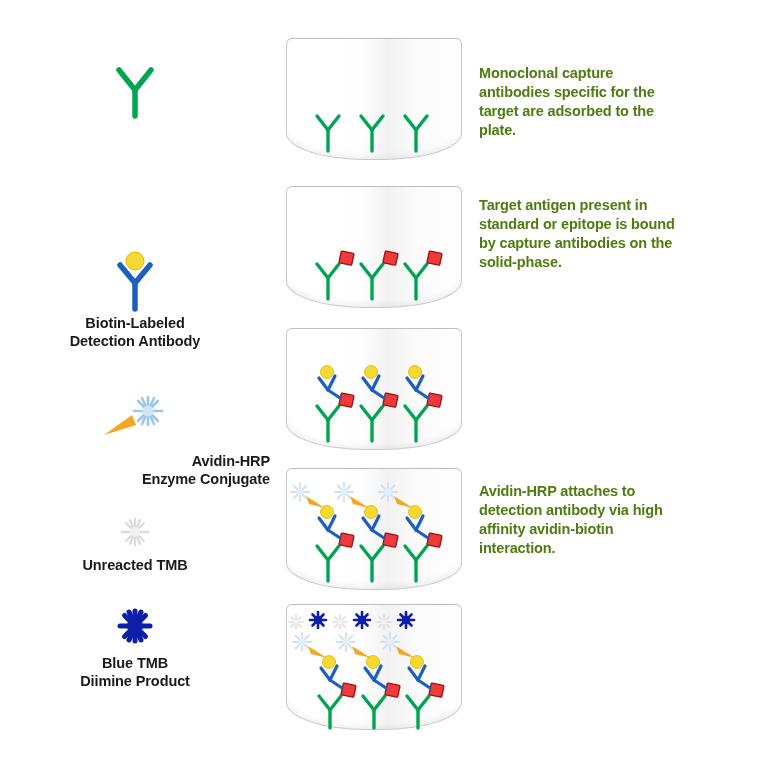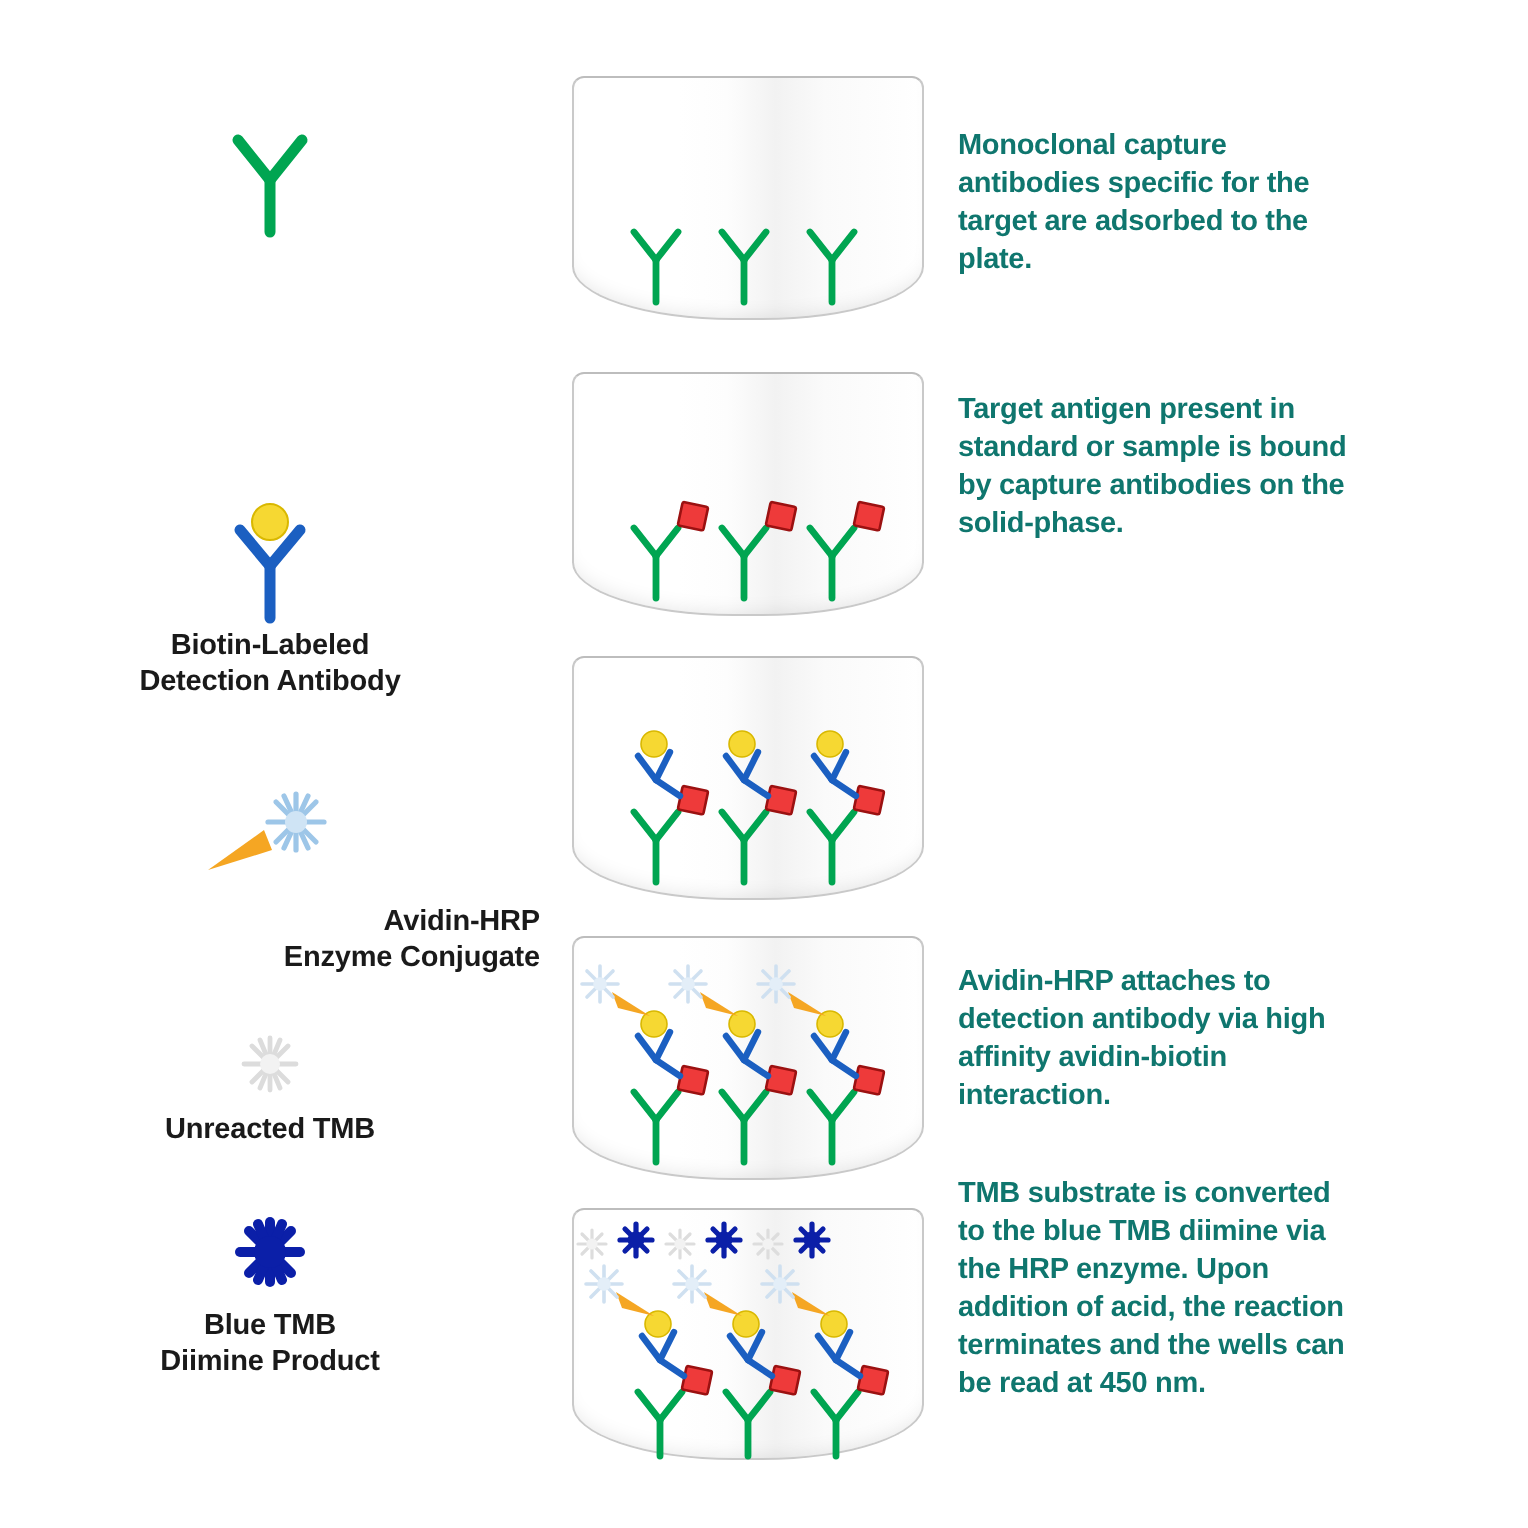--- a/index.html
+++ b/index.html
@@ -74,21 +74,21 @@
     inset: 0;
     overflow: visible;
   }
   
   .caption {
     position: absolute;
     left: 479px;
     width: 200px;
     font-size: 14.5px;
     font-weight: bold;
-    color: #0f766e;
+    color: #4d7c0f;
     line-height: 1.31;
     letter-spacing: -0.15px;
   }
   svg { display: block; overflow: visible; }
 </style>
 </head>
 <body>
 
 <div id="stage">
 
@@ -492,17 +492,16 @@
               <line x1="-5.5" y1="5.5" x2="5.5" y2="-5.5"></line>
             </g>
             <circle cx="-12" cy="2" r="4.2" fill="#0b1fa8"></circle>
           </g>
         </g>
       </svg>
     </div>
   </div>
 
   <div class="caption" style="top:64px;">Monoclonal capture antibodies specific for the target are adsorbed to the plate.</div>
-  <div class="caption" style="top:196px;">Target antigen present in standard or sample is bound by capture antibodies on the solid-phase.</div>
+  <div class="caption" style="top:196px;">Target antigen present in standard or epitope is bound by capture antibodies on the solid-phase.</div>
   <div class="caption" style="top:482px;">Avidin-HRP attaches to detection antibody via high affinity avidin-biotin interaction.</div>
-  <div class="caption" style="top:588px;">TMB substrate is converted to the blue TMB diimine via the HRP enzyme. Upon addition of acid, the reaction terminates and the wells can be read at 450 nm.</div>
 
 </div>
 
 </body></html>

